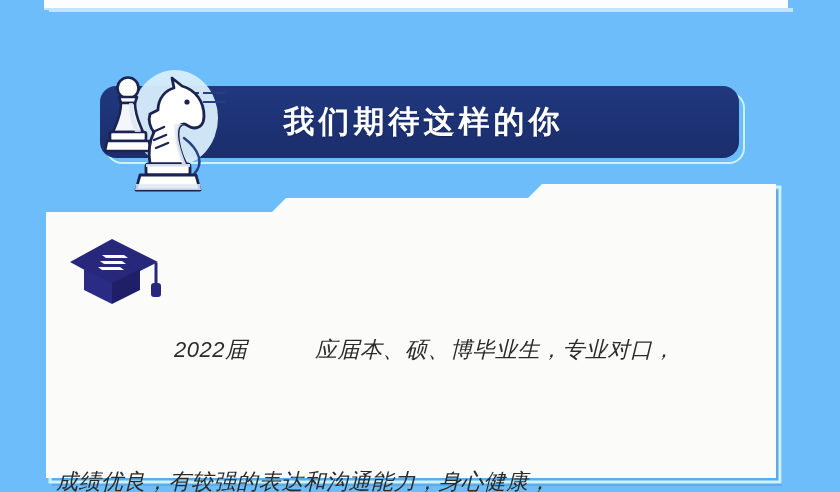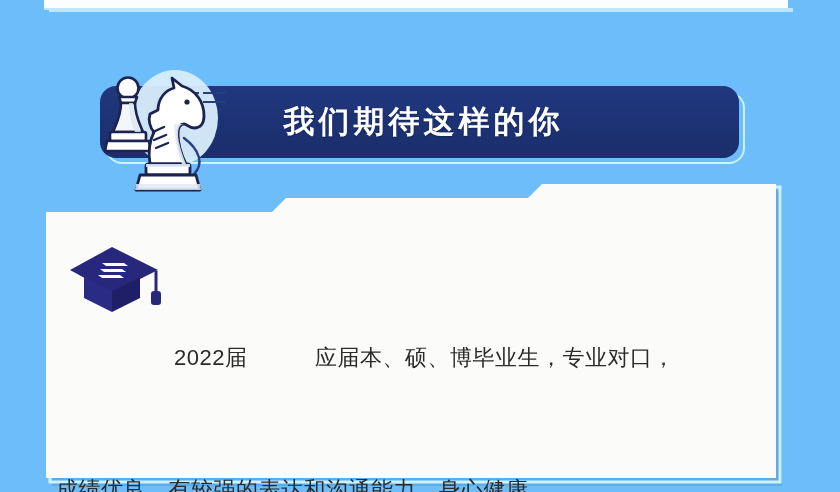--- a/index.html
+++ b/index.html
@@ -122,23 +122,24 @@
     width: 840px; height: 492px;
   }
   .card-shadow-svg, .card-outline-svg, .card-svg {
     position: absolute;
     left: 0; top: 0;
   }
 
   .card-content {
     position: absolute;
     left: 56px;
-    top: 248px;
+    top: 240px;
     width: 706px;
     height: 226px;
+    font-style: italic;
   }
   .grad-cap {
     position: absolute;
     left: 10px;
     top: -5px;
     width: 98px;
     height: 74px;
   }
   .body-text {
     position: absolute;

